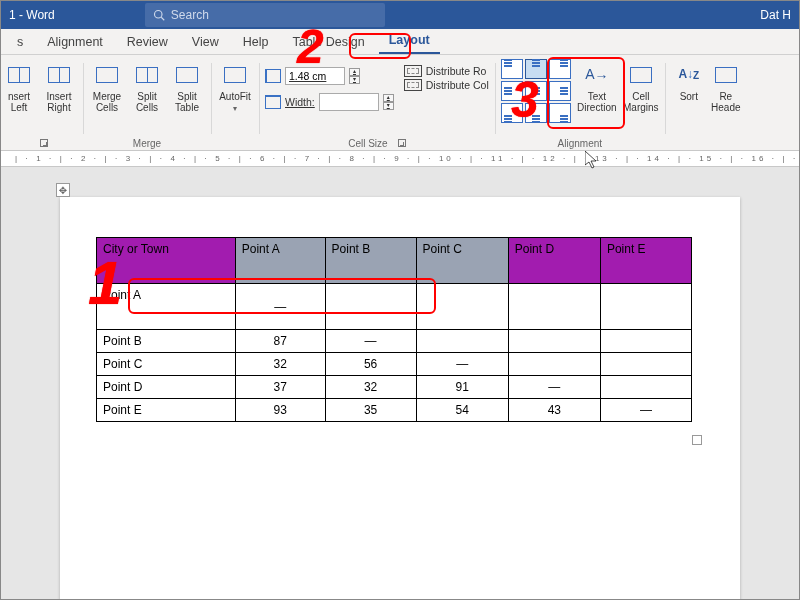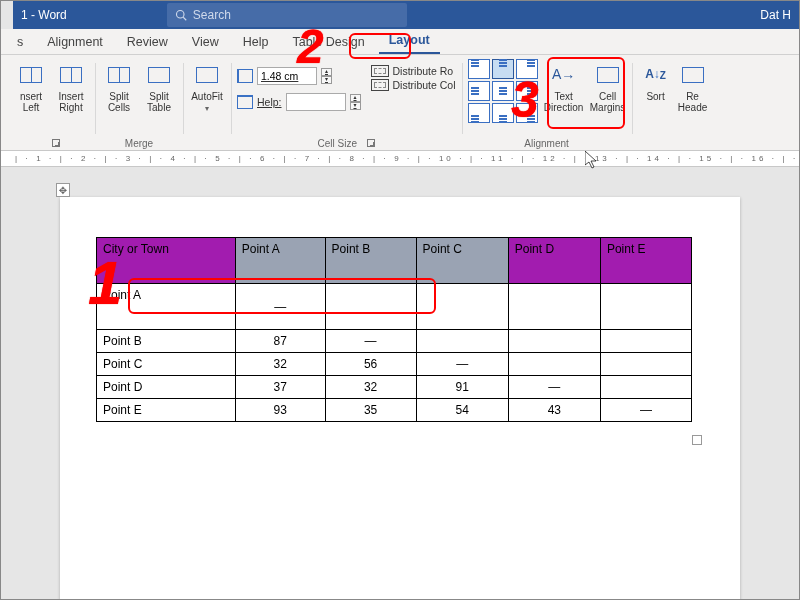--- a/index.html
+++ b/index.html
@@ -1,19 +1,19 @@
 <!DOCTYPE html>
 <html><head>
 <meta charset="utf-8">
 <style>
   * { box-sizing: border-box; margin: 0; padding: 0; font-family: "Segoe UI", Arial, sans-serif; }
   body { width: 800px; height: 600px; background: #e6e6e6; overflow: hidden; border: 1px solid #888; position: relative; }
 
   
-  .titlebar { height: 28px; background: #2b579a; display: flex; align-items: center; color: #fff; font-size: 12px; padding: 0 8px; gap: 10px; position: relative; margin-left: 12px; }
+  .titlebar { height: 28px; background: #2b579a; display: flex; align-items: center; color: #fff; font-size: 12px; padding: 0 8px; position: relative; }
   .titlebar .title-left { flex: 0 0 auto; }
   .titlebar .search-wrap { flex: 0 0 auto; margin-left: 90px; }
   .titlebar .search { width: 240px; height: 20px; background: #466ca8; border-radius: 2px; display: flex; align-items: center; gap: 6px; padding: 12px 8px; color: #cfd9eb; font-size: 12px; }
   .titlebar .right { margin-left: auto; }
   .search-icon-svg { width: 12px; height: 12px; stroke: #cfd9eb; fill: none; stroke-width: 1.5; }
 
   
   .tabs-row { height: 26px; background: #f3f2f1; display: flex; align-items: flex-end; border-bottom: 1px solid #d0d0d0; font-size: 12.5px; padding-left: 6px; gap: 4px; }
   .tab { padding: 4px 10px 5px; color: #444; cursor: default; }
   .tab.active { color: #2b579a; border-bottom: 2px solid #2b579a; font-weight: 600; }
@@ -96,21 +96,21 @@
   <div class="tab">Alignment</div>
   <div class="tab">Review</div>
   <div class="tab">View</div>
   <div class="tab">Help</div>
   <div class="tab">Table Design</div>
   <div class="tab active">Layout</div>
 </div>
 
 <div class="ribbon">
 
-  <div class="group" style="padding-left:12px">
+  <div class="group" style="padding-left:0">
     <div class="group-body">
       <div class="big-btn">
         <div class="ico">
             <div class="icon-box split"></div>
           </div>
         <span>nsert Left</span>
       </div>
       <div class="big-btn">
         <div class="ico">
             <div class="icon-box split"></div>
@@ -119,20 +119,26 @@
       </div>
     </div>
     <div class="group-label">
         <span></span>
         <span class="launcher"></span>
       </div>
   </div>
 
   <div class="group">
     <div class="group-body">
+      <div class="big-btn">
+        <div class="ico">
+            <div class="icon-box"></div>
+          </div>
+        <span>Merge Cells</span>
+      </div>
       <div class="big-btn">
         <div class="ico">
             <div class="icon-box split"></div>
           </div>
         <span>Split Cells</span>
       </div>
       <div class="big-btn">
         <div class="ico">
             <div class="icon-box"></div>
           </div>
@@ -162,21 +168,21 @@
           <div class="dim-ico height"></div>
 
           <input class="dim-input" value="1.48 cm" style="">
           <div class="stepper">
               <span>▴</span>
               <span>▾</span>
             </div>
         </div>
         <div class="small-row">
           <div class="dim-ico width"></div>
-          <span>Help:</span>
+          <span>Width:</span>
           <input class="dim-input" value="" style="">
           <div class="stepper">
               <span>▴</span>
               <span>▾</span>
             </div>
         </div>
       </div>
       <div class="dist-col" style="padding-top:6px;">
         <div class="dist-row">
           <div class="dist-ico"></div>

